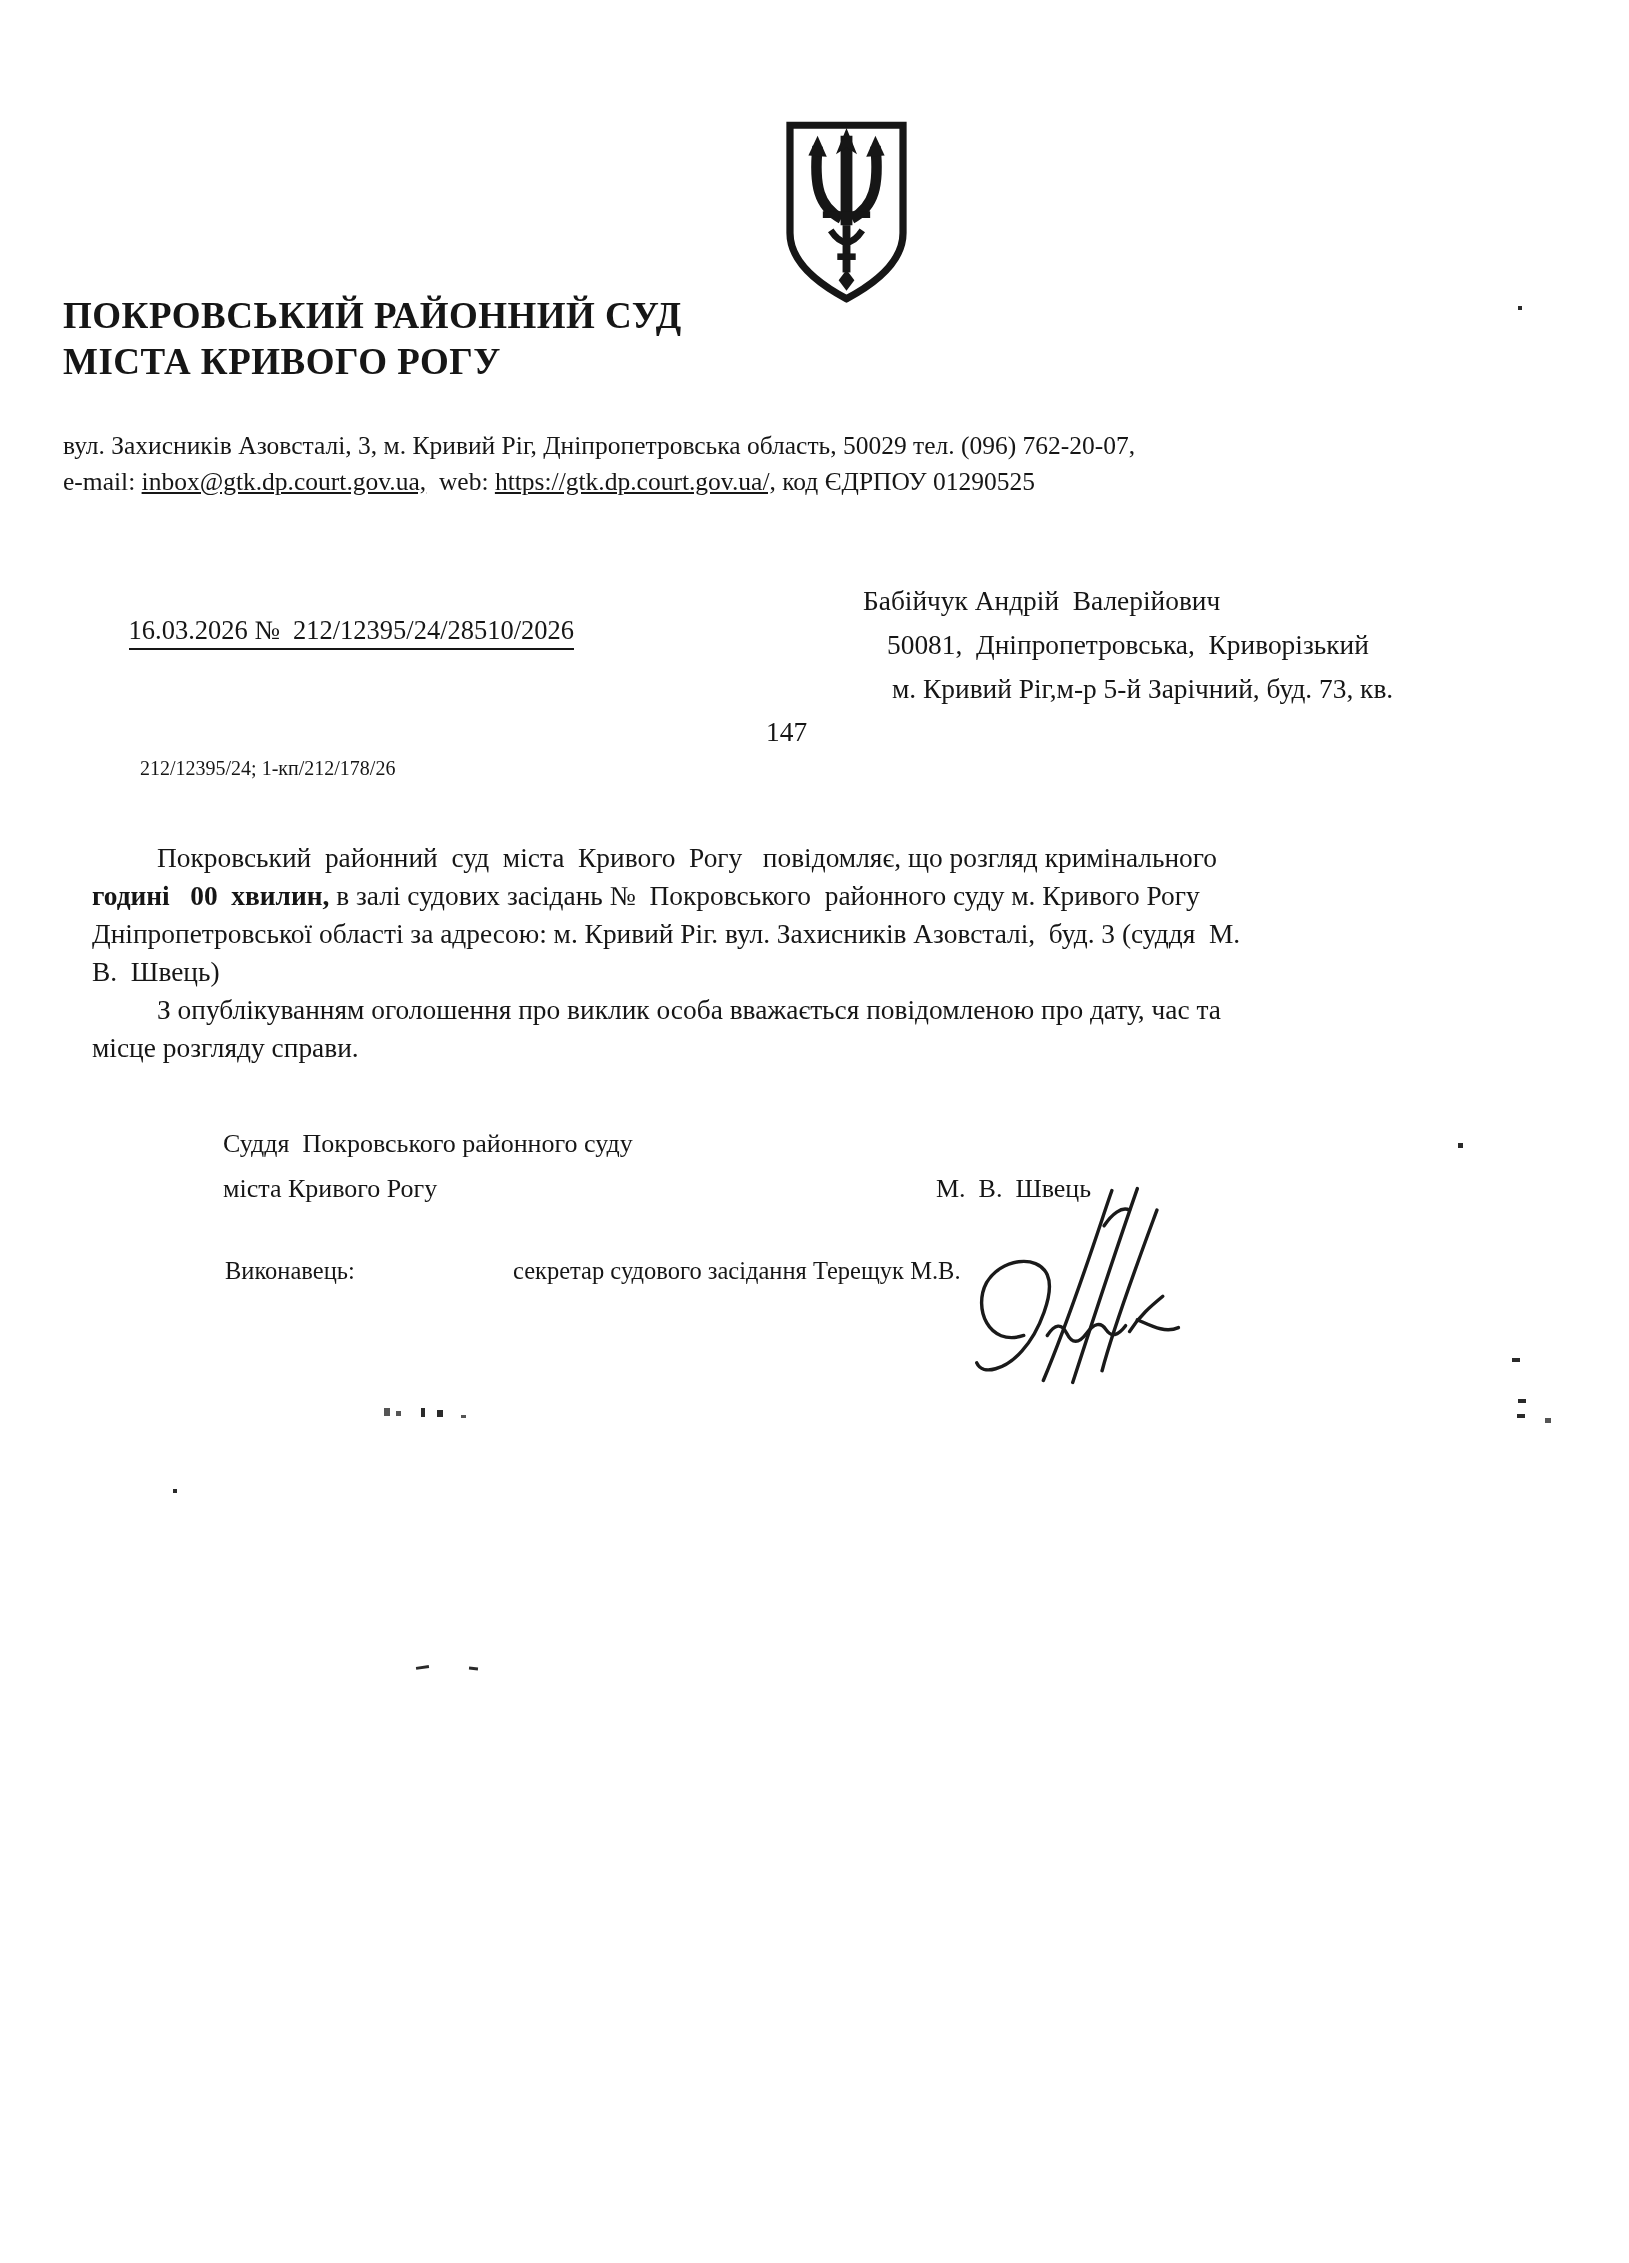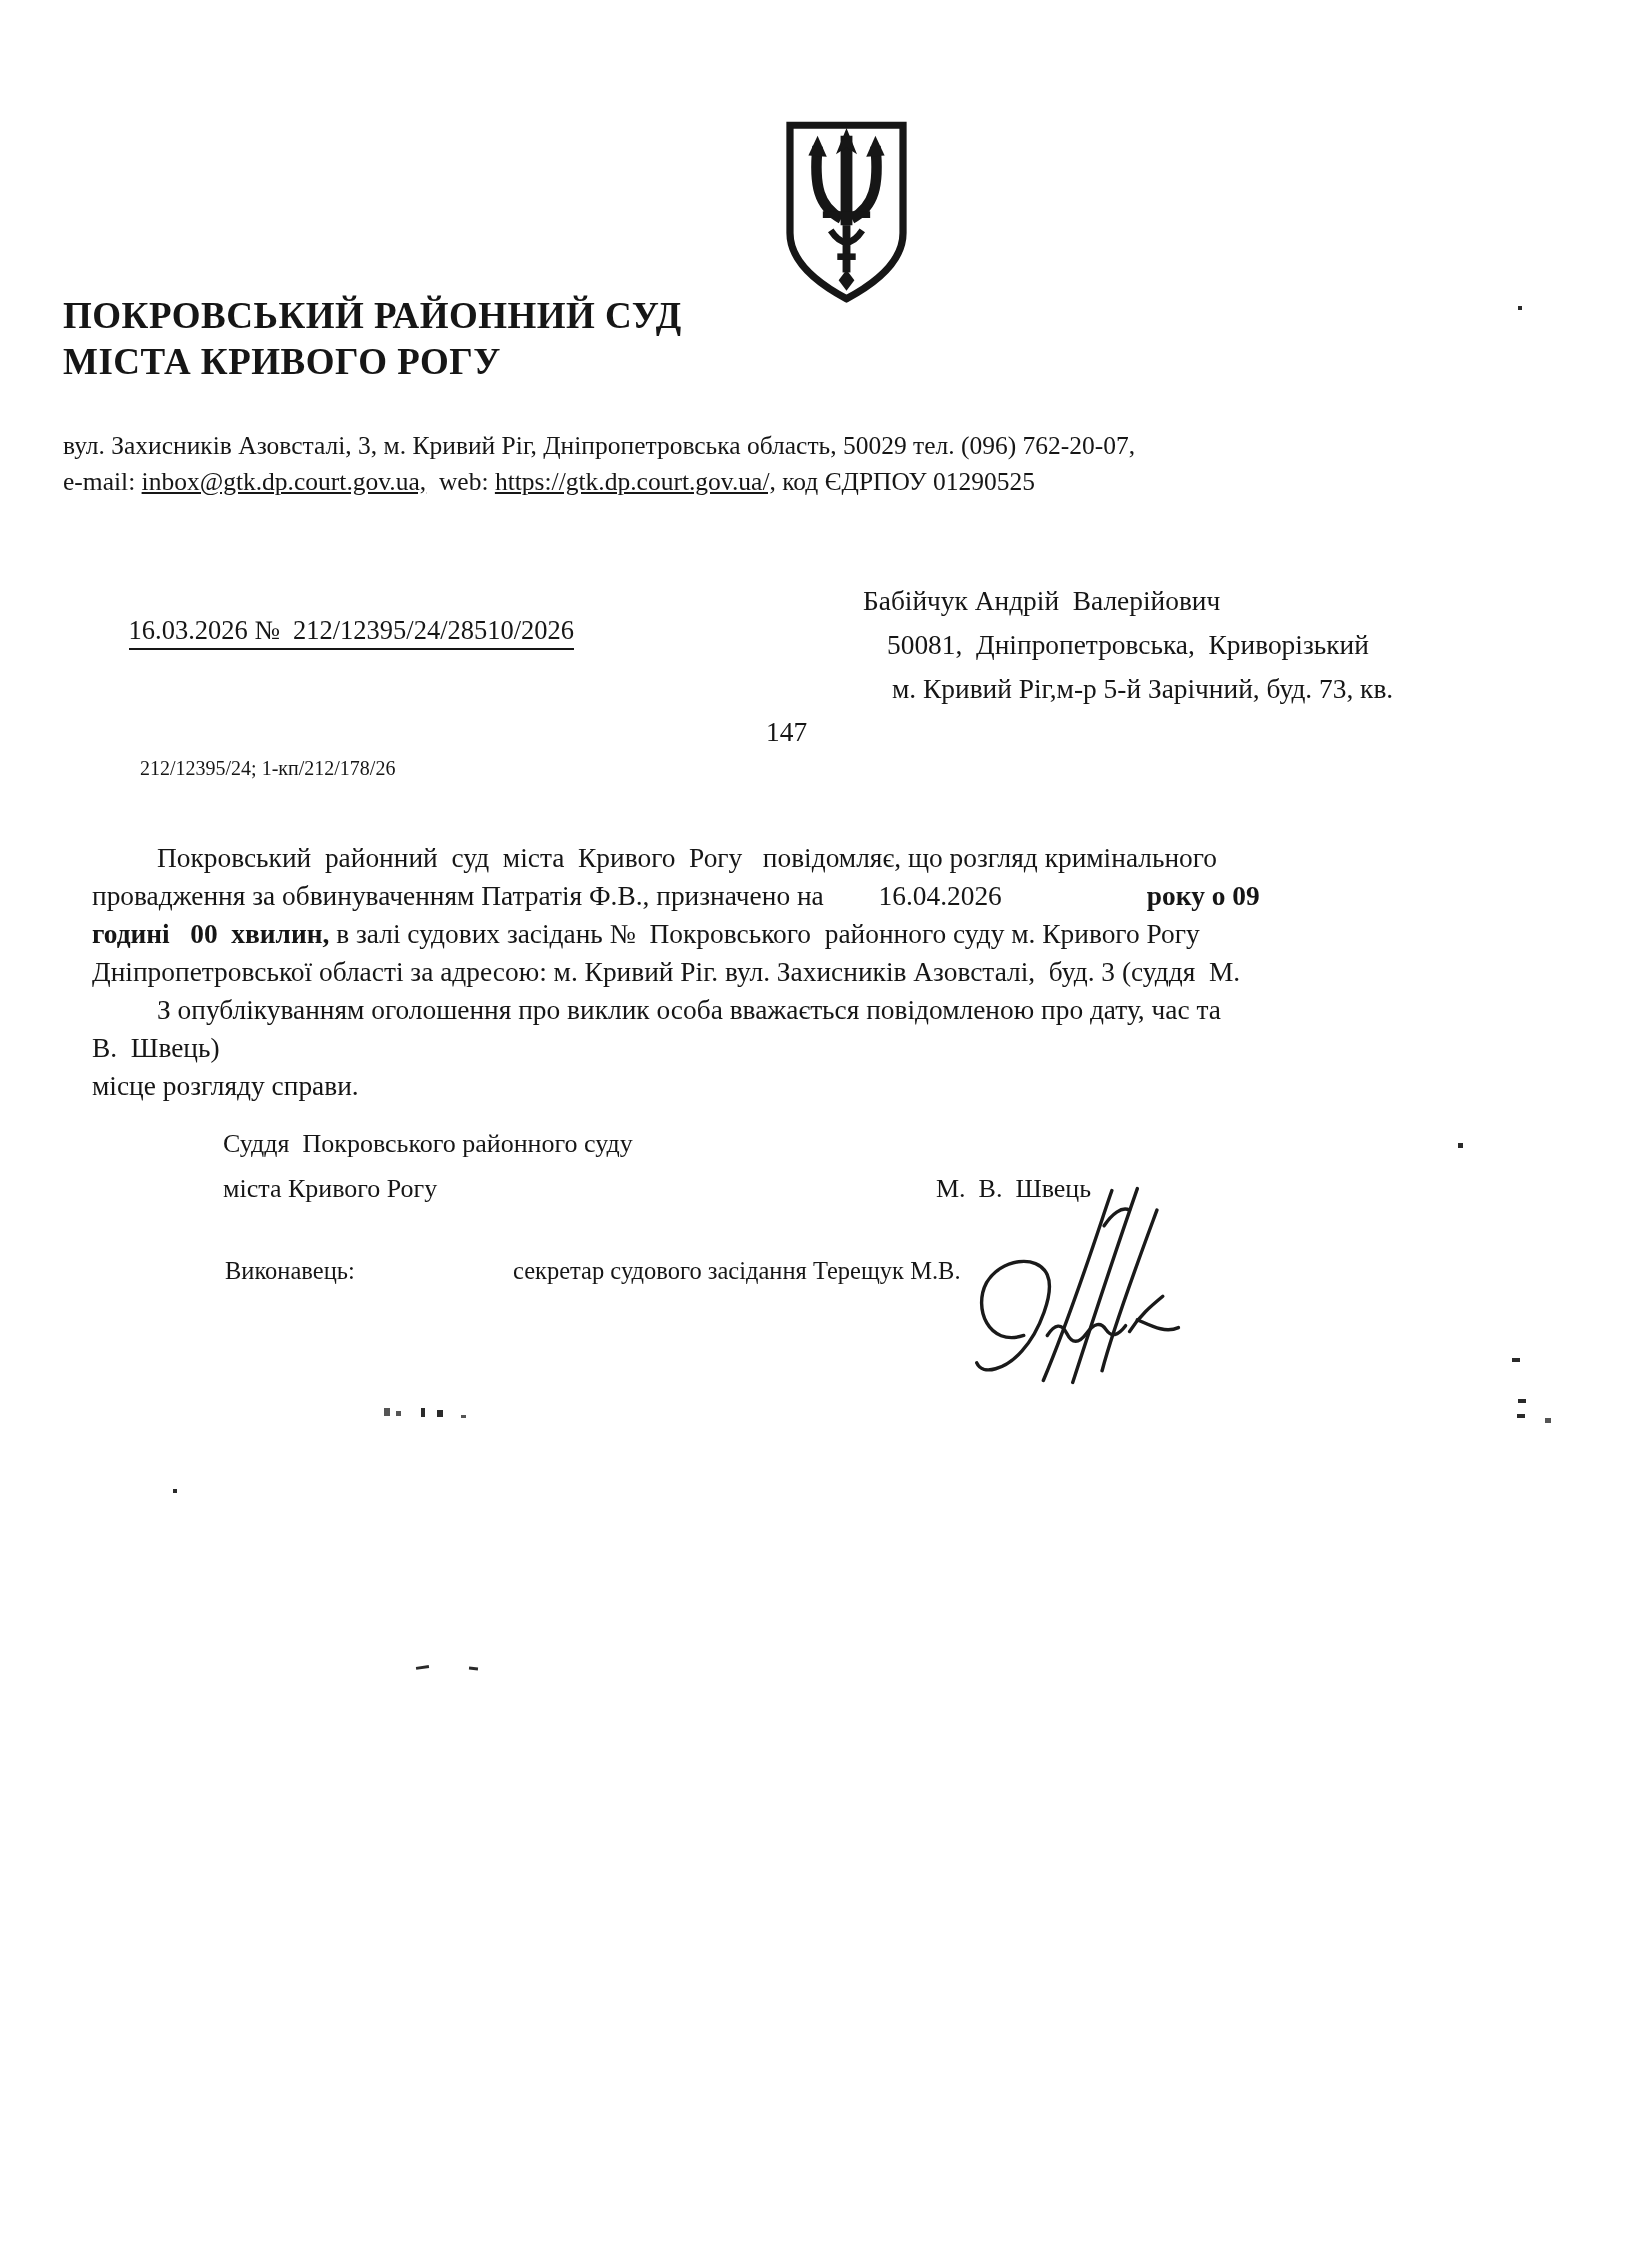--- a/index.html
+++ b/index.html
@@ -66,25 +66,24 @@
 
   <div class="abs recip pre" style="left:863px;top:586px;">Бабійчук Андрій  Валерійович</div>
   <div class="abs recip pre" style="left:887px;top:630px;">50081,  Дніпропетровська,  Криворізький</div>
   <div class="abs recip pre" style="left:892px;top:674px;">м. Кривий Ріг,м-р 5-й Зарічний, буд. 73, кв.</div>
   <div class="abs recip" style="left:766px;top:717px;">147</div>
 
   <div class="abs" style="left:140px;top:757px;font-size:20px;">212/12395/24; 1-кп/212/178/26</div>
 
   <div class="abs body-text" style="left:92px;top:839px;width:1431px;">
     <div class="line indent">Покровський  районний  суд  міста  Кривого  Рогу   повідомляє, що розгляд кримінального</div>
-    <div class="line"><span>провадження за обвинуваченням Патратія Ф.В., призначено на        16.04.2026</span><span class="b gap-l2">року о 09</span></div>
     <div class="line"><span class="b">годині   00  хвилин,</span><span> в залі судових засідань №  Покровського  районного суду м. Кривого Рогу</span></div>
     <div class="line">Дніпропетровської області за адресою: м. Кривий Ріг. вул. Захисників Азовсталі,  буд. 3 (суддя  М.</div>
+    <div class="line">В.  Швець)</div>
     <div class="line indent">З опублікуванням оголошення про виклик особа вважається повідомленою про дату, час та</div>
-    <div class="line">В.  Швець)</div>
     <div class="line">місце розгляду справи.</div>
   </div>
 
   <div class="abs sig-block pre" style="left:223px;top:1129px;">Суддя  Покровського районного суду</div>
   <div class="abs sig-block pre" style="left:223px;top:1174px;">міста Кривого Рогу</div>
   <div class="abs sig-block pre" style="left:936px;top:1174px;">М.  В.  Швець</div>
 
   <div class="abs exec" style="left:225px;top:1257px;">Виконавець:</div>
   <div class="abs exec" style="left:513px;top:1257px;">секретар судового засідання Терещук М.В.</div>
 

